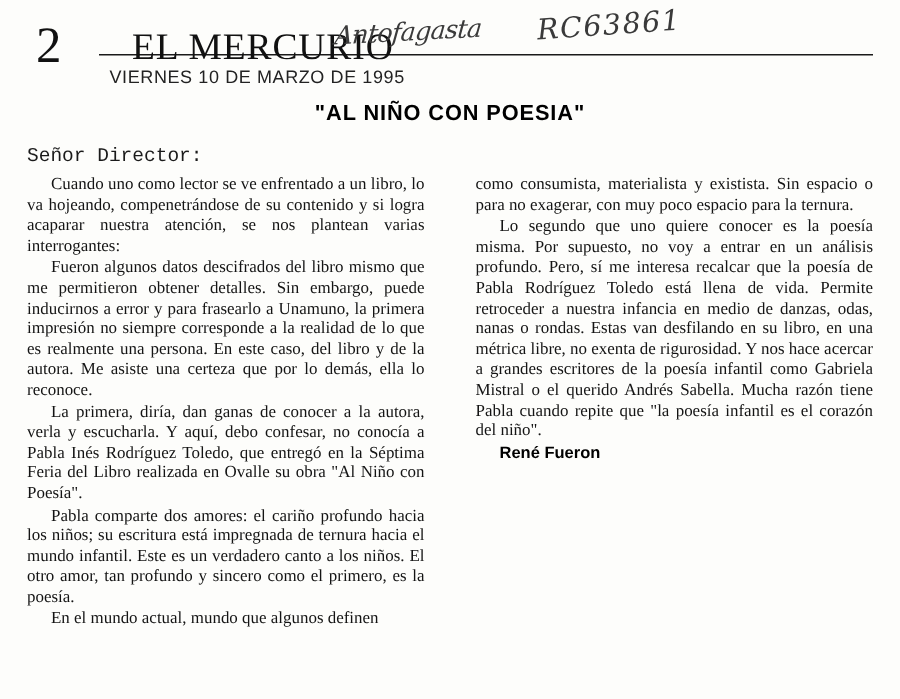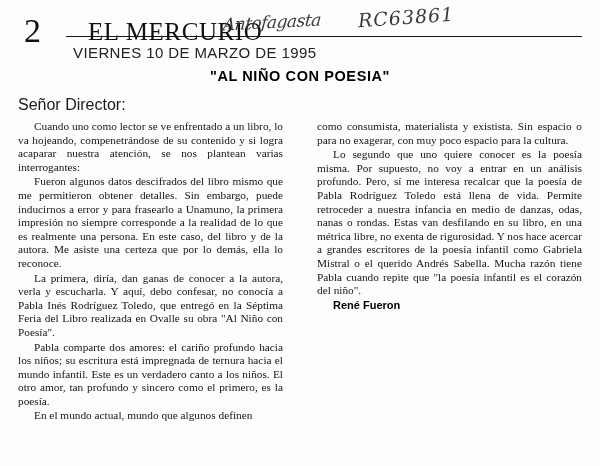--- a/index.html
+++ b/index.html
@@ -67,21 +67,21 @@
     font-size: 19px;
     color: #3a3a3a;
     transform: rotate(-4deg);
     letter-spacing: 1px;
   }
   .issue-date {
     position: absolute;
     left: 55px;
     top: 44px;
     font-family: "Liberation Sans", sans-serif;
-    font-size: 15px;
+    font-size: 12px;
     letter-spacing: 0.4px;
     color: #222;
     text-align: right;
   }
   .rule {
     position: absolute;
     left: 0;
     right: 0;
     top: 36px;
     border-top: 1px solid #1a1a1a;
@@ -97,22 +97,22 @@
     font-family: "Liberation Sans", sans-serif;
     font-weight: bold;
     font-size: 14.5px;
     letter-spacing: 0.6px;
     margin: 2px 0 12px 0;
     color: #000;
   }
 
   
   .salutation {
-    font-family: Liberation Sans, sans-serif;
-    font-size: 16px;
+    font-family: Liberation Mono, monospace;
+    font-size: 13px;
     margin-bottom: 6px;
   }
   .columns {
     display: flex;
     gap: 34px;
     align-items: flex-start;
   }
   .col {
     width: 272px;
     font-family: "Liberation Serif", serif;
@@ -157,19 +157,19 @@
 
   <div class="columns">
     <div class="col">
       <p>Cuando uno como lector se ve enfrentado a un libro, lo va hojeando, compenetrándose de su contenido y si logra acaparar nuestra atención, se nos plantean varias interrogantes:</p>
       <p>Fueron algunos datos descifrados del libro mismo que me permitieron obtener detalles. Sin embargo, puede inducirnos a error y para frasearlo a Unamuno, la primera impresión no siempre corresponde a la realidad de lo que es realmente una persona. En este caso, del libro y de la autora. Me asiste una certeza que por lo demás, ella lo reconoce.</p>
       <p>La primera, diría, dan ganas de conocer a la autora, verla y escucharla. Y aquí, debo confesar, no conocía a Pabla Inés Rodríguez Toledo, que entregó en la Séptima Feria del Libro realizada en Ovalle su obra "Al Niño con Poesía".</p>
       <p>Pabla comparte dos amores: el cariño profundo hacia los niños; su escritura está impregnada de ternura hacia el mundo infantil. Este es un verdadero canto a los niños. El otro amor, tan profundo y sincero como el primero, es la poesía.</p>
       <p>En el mundo actual, mundo que algunos definen</p>
     </div>
     <div class="col">
-      <p class="noindent">como consumista, materialista y existista. Sin espacio o para no exagerar, con muy poco espacio para la cultura.</p>
+      <p class="noindent">como consumista, materialista y existista. Sin espacio o para no exagerar, con muy poco espacio para la ternura.</p>
       <p>Lo segundo que uno quiere conocer es la poesía misma. Por supuesto, no voy a entrar en un análisis profundo. Pero, sí me interesa recalcar que la poesía de Pabla Rodríguez Toledo está llena de vida. Permite retroceder a nuestra infancia en medio de danzas, odas, nanas o rondas. Estas van desfilando en su libro, en una métrica libre, no exenta de rigurosidad. Y nos hace acercar a grandes escritores de la poesía infantil como Gabriela Mistral o el querido Andrés Sabella. Mucha razón tiene Pabla cuando repite que "la poesía infantil es el corazón del niño".</p>
       <p class="byline">René Fueron</p>
     </div>
   </div>
 
 </div>
 
 </body></html>

